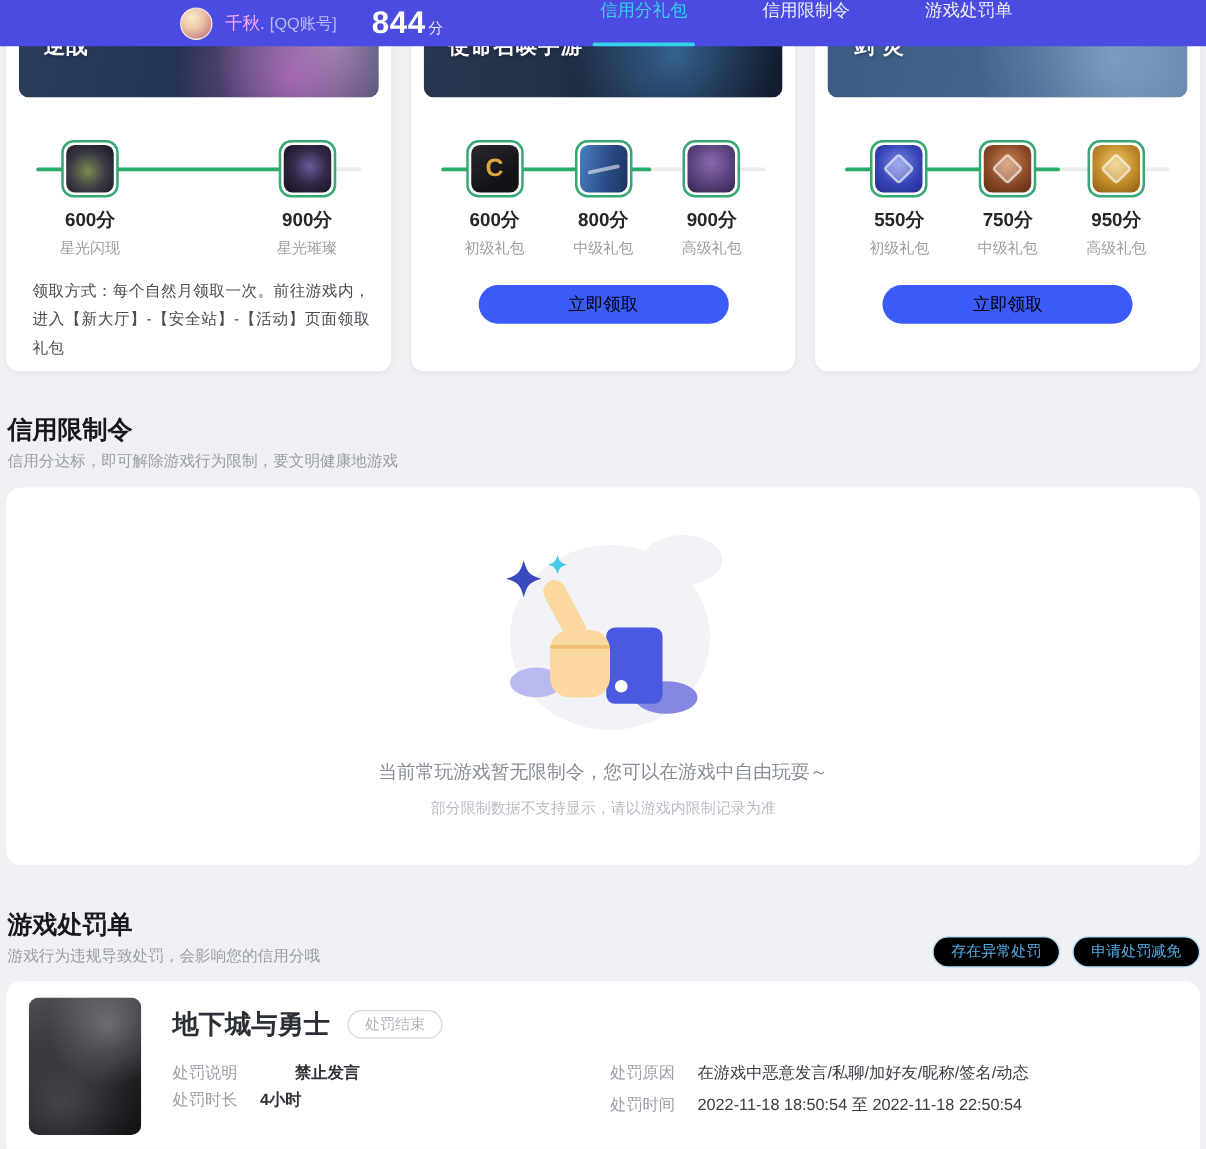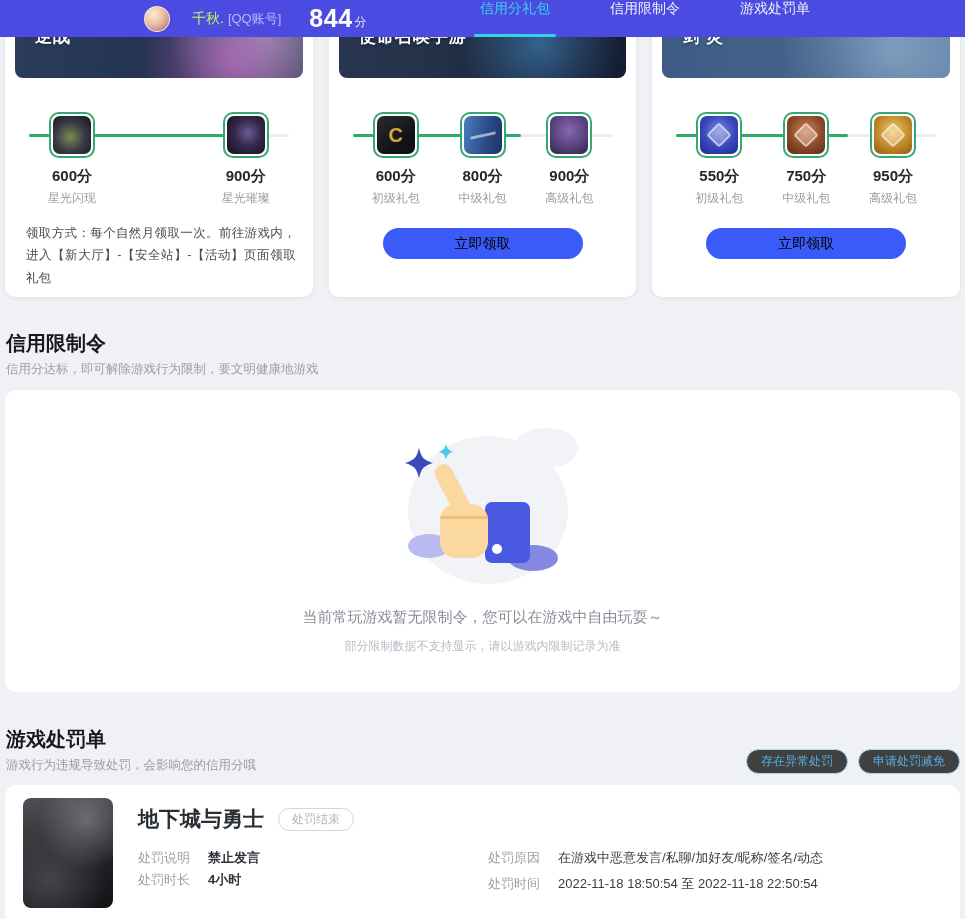--- a/index.html
+++ b/index.html
@@ -14,21 +14,21 @@
     position:absolute; top:0; left:0; right:0; height:37px;
     background:#4b4be2; z-index:50;
     display:flex; align-items:center;
   }
   .nav-user { display:flex; align-items:center; margin-left:144px; }
   .avatar {
     width:26px; height:26px; border-radius:50%;
     background:radial-gradient(circle at 35% 30%, #f8ecca 0%, #eec4a8 40%, #c98a8a 75%, #9a5f6a 100%);
     border:1px solid rgba(255,255,255,.7);
   }
-  .u-name { color:#bef264; font-size:14px; margin-left:22px; font-weight:500; }
+  .u-name { color:#f0abfc; font-size:14px; margin-left:10px; font-weight:500; }
   .u-acct { color:#b9baf4; font-size:13px; margin-left:4px; }
   .u-score { color:#fff; font-size:25px; font-weight:700; margin-left:28px; letter-spacing:0.5px; }
   .u-unit { color:#e8e8fb; font-size:12px; margin-left:2px; margin-top:8px; }
   .nav-tabs { position:absolute; left:450px; top:0; height:37px; display:flex; }
   .nav-tab {
     height:37px; display:flex; align-items:flex-start; justify-content:center;
     padding:0 30px; font-size:14px; color:#f0f0fa; cursor:pointer; position:relative;
   }
   .nav-tab.active { color:#35d3e8; }
   .nav-tab.active .tab-underline {
@@ -116,21 +116,21 @@
     display:flex; flex-direction:column; align-items:center;font-family:Liberation Serif, serif;
   }
   .empty-illus { margin-top:32px; }
   .empty-main { margin-top:18px; font-size:15px; color:#878d96; }
   .empty-note { margin-top:11px; font-size:12px; color:#b8bcc4; }
 
   
   .punish-actions { position:absolute; top:749px; right:5px; display:flex; gap:10px; }
   .pill-btn {
     height:25px; padding:0 14px; border:1px solid #aed9f2; border-radius:13px;
-    background:#404040; color:#54aee6; font-size:12px; display:flex; align-items:center; cursor:pointer;
+    background:#000000; color:#54aee6; font-size:12px; display:flex; align-items:center; cursor:pointer;
     font-family:inherit;
   }
   .punish-card {
     position:absolute; top:785px; left:5px; right:5px; height:150px;
     background:#fff; border-radius:12px;
   }
   .p-thumb {
     position:absolute; left:18px; top:13px; width:90px; height:110px; border-radius:8px;
     background:
       radial-gradient(circle at 70% 20%, rgba(160,160,170,.5), rgba(160,160,170,0) 45%),
@@ -140,21 +140,21 @@
   .p-head { position:absolute; left:133px; top:20px; display:flex; align-items:center; gap:14px; }
   .p-title { font-size:21px; font-weight:800; color:#2a2f36; }
   .p-badge {
     height:23px; padding:0 13px; border:1px solid #d4d6da; border-radius:12px;
     color:#b0b4ba; font-size:12px; display:flex; align-items:center;
   }
   .f-row { position:absolute; font-size:13px; display:flex; }
   .f-label { color:#9a9fa6; width:70px; flex:none; }
   .f-value { color:#2e3138; font-weight:600; }
   .f-value.plain { font-weight:500; color:#3a3d44; }
-  .r1l { left:133px; top:64px; } .r2l { left:133px; top:86px; }
+  .r1l { left:133px; top:64px;gap:28px; } .r2l { left:133px; top:86px; }
   .r1r { left:483px; top:64px; } .r2r { left:483px; top:90px; }
 </style>
 </head>
 <body>
 
 <div class="nav">
   <div class="nav-user">
     <div class="avatar"></div>
     <span class="u-name">千秋.</span>
     <span class="u-acct">[QQ账号]</span>

